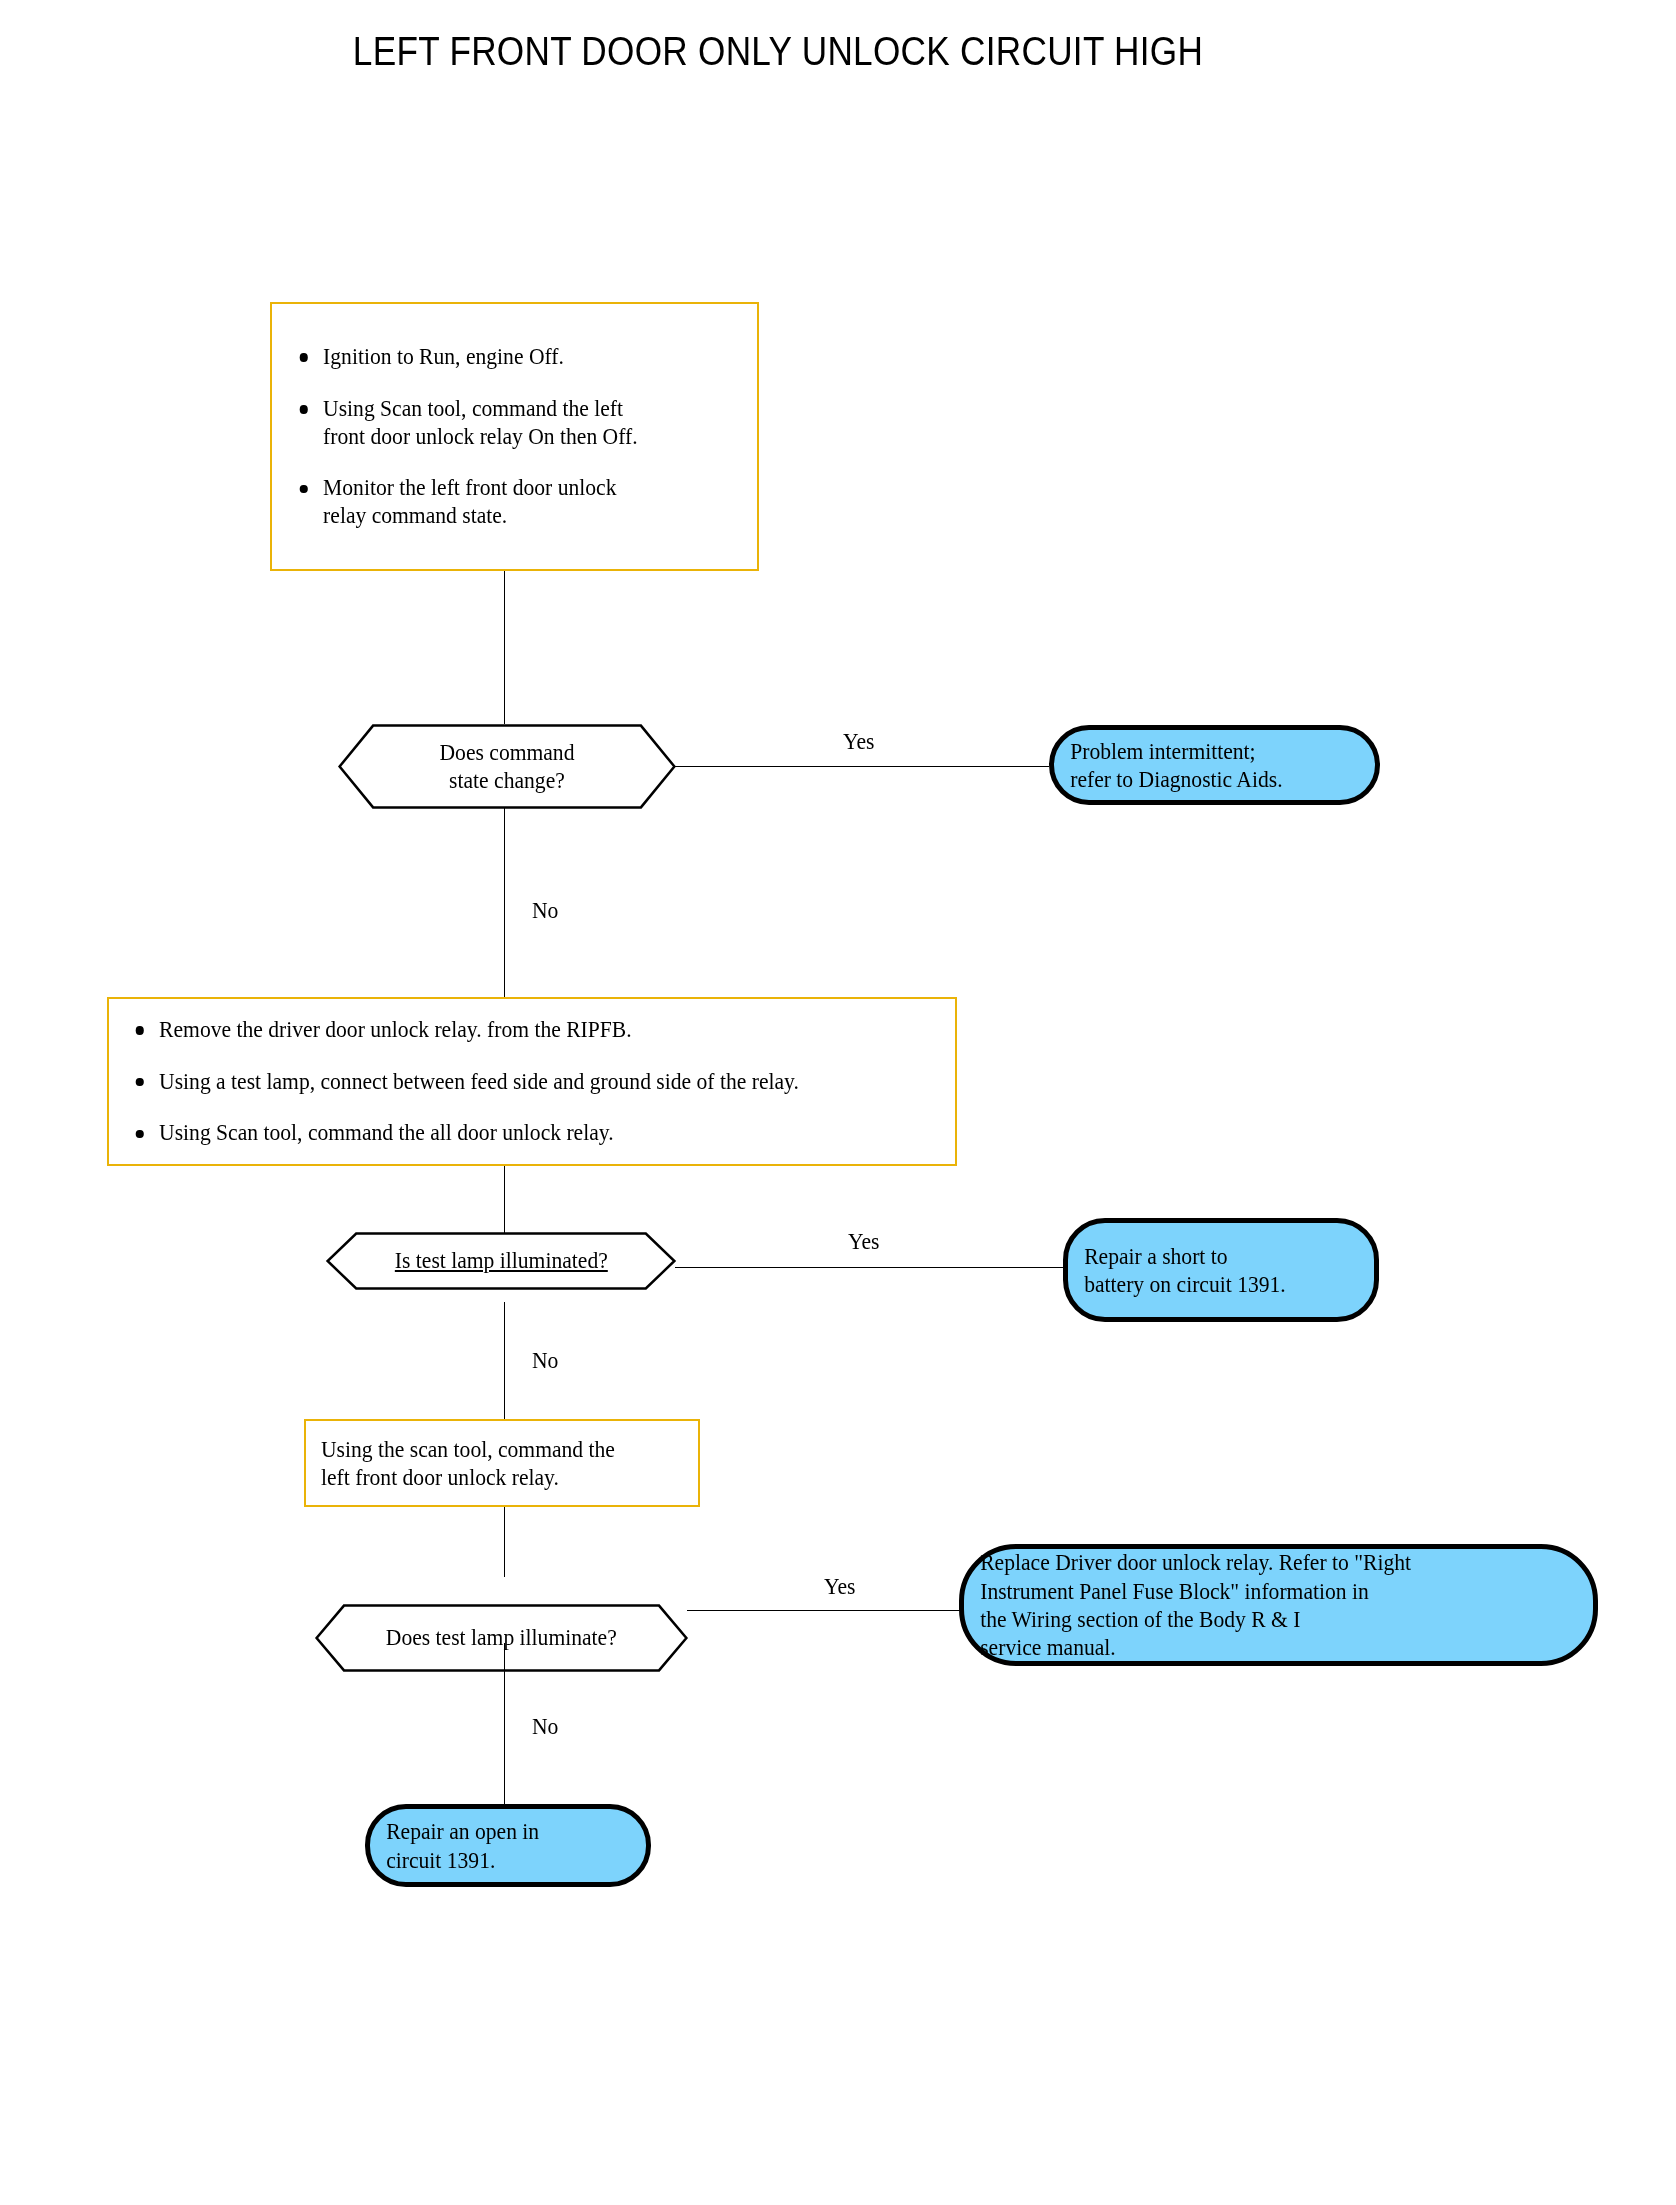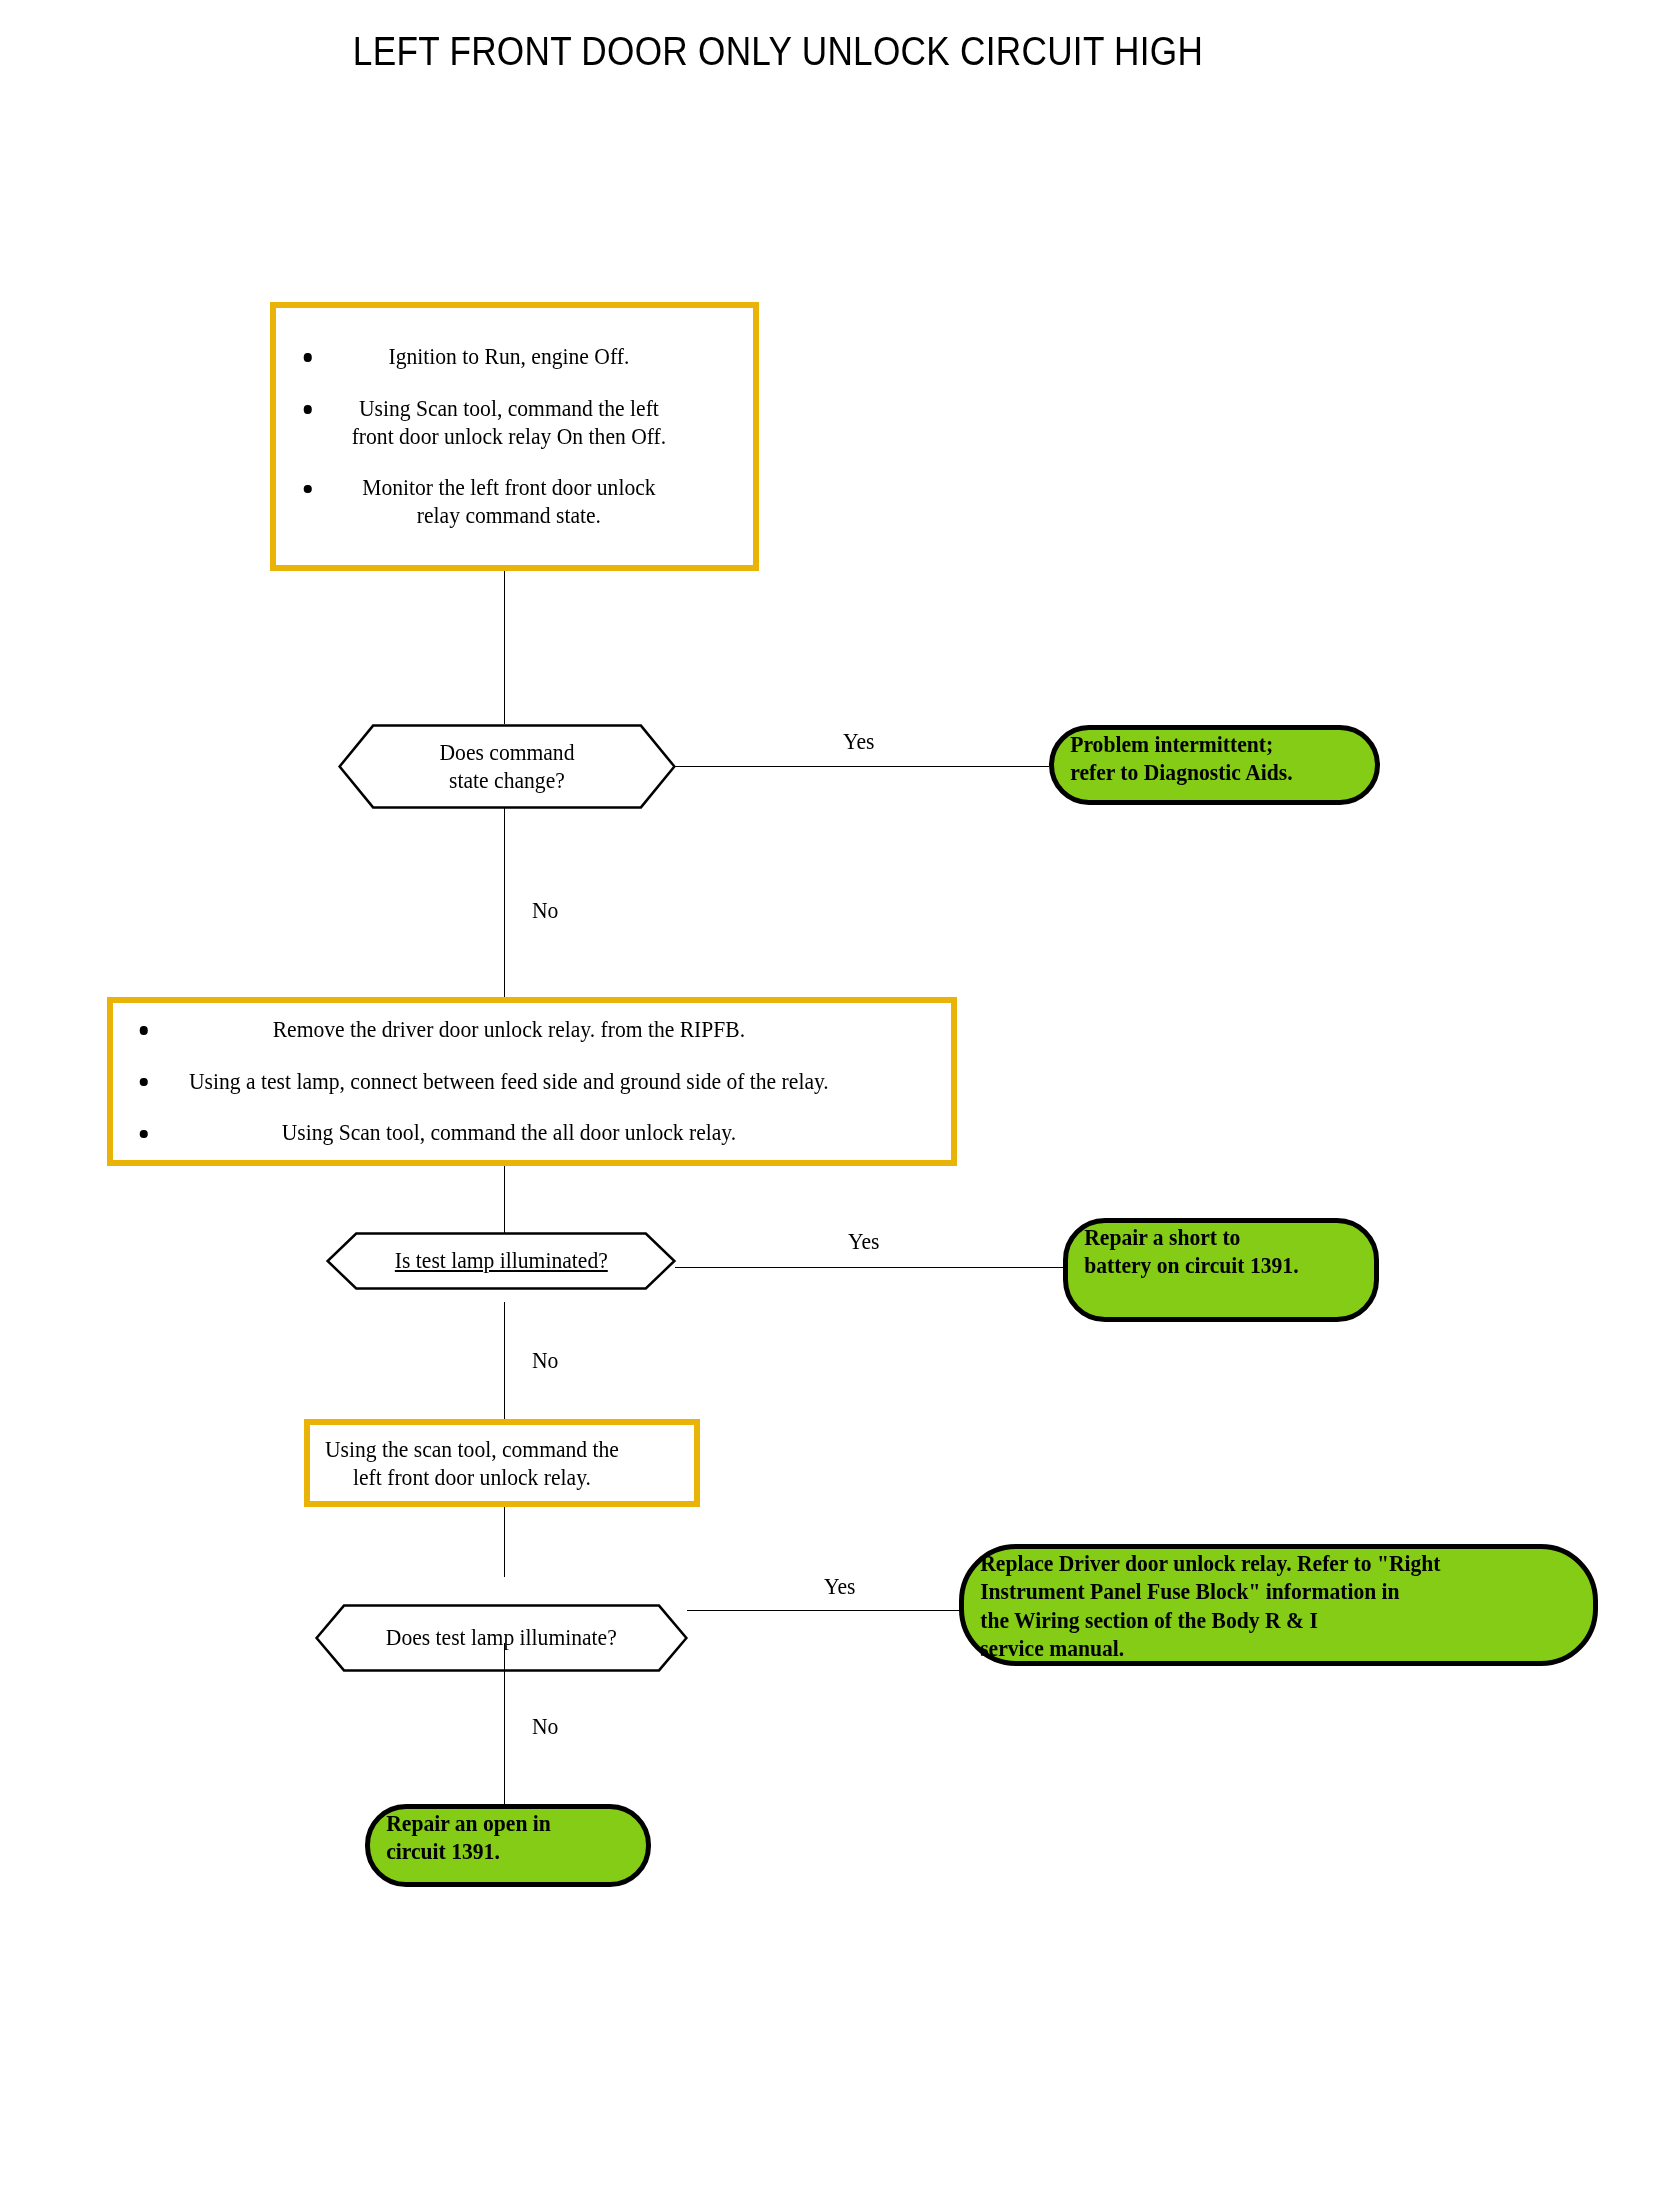--- a/index.html
+++ b/index.html
@@ -32,25 +32,24 @@
     transform-origin: 50% 0;
     white-space: nowrap;
     color: #000;
   }
 
   
   .node { position: absolute; box-sizing: border-box; }
 
   
   .proc {
-    border: 6px solid #eab308;
+    border: 2px solid #eab308;
     background: #fff;
     display: flex;
     align-items: center;
-    text-align: center;
   }
 
   .bullets {
     list-style: none;
     margin: 0;
     padding: 0;
     width: 100%;
   }
   .bullets li {
     position: relative;
@@ -101,23 +100,23 @@
     text-align: center;
     font-size: 24px;
     line-height: 1.14;
     transform: scaleX(0.90);
     white-space: pre-line;
   }
 
   
   .terminal {
     border: 5.5px solid #000;
-    background: #84cc16;
+    background: #7dd3fc;
     display: flex;
-    font-weight: bold;
+    align-items: center;
   }
   .terminal .ttext {
     font-size: 24px;
     line-height: 1.18;
     transform: scaleX(0.90);
     transform-origin: 0 50%;
     white-space: pre-line;
     padding-left: 18px;
   }
 

